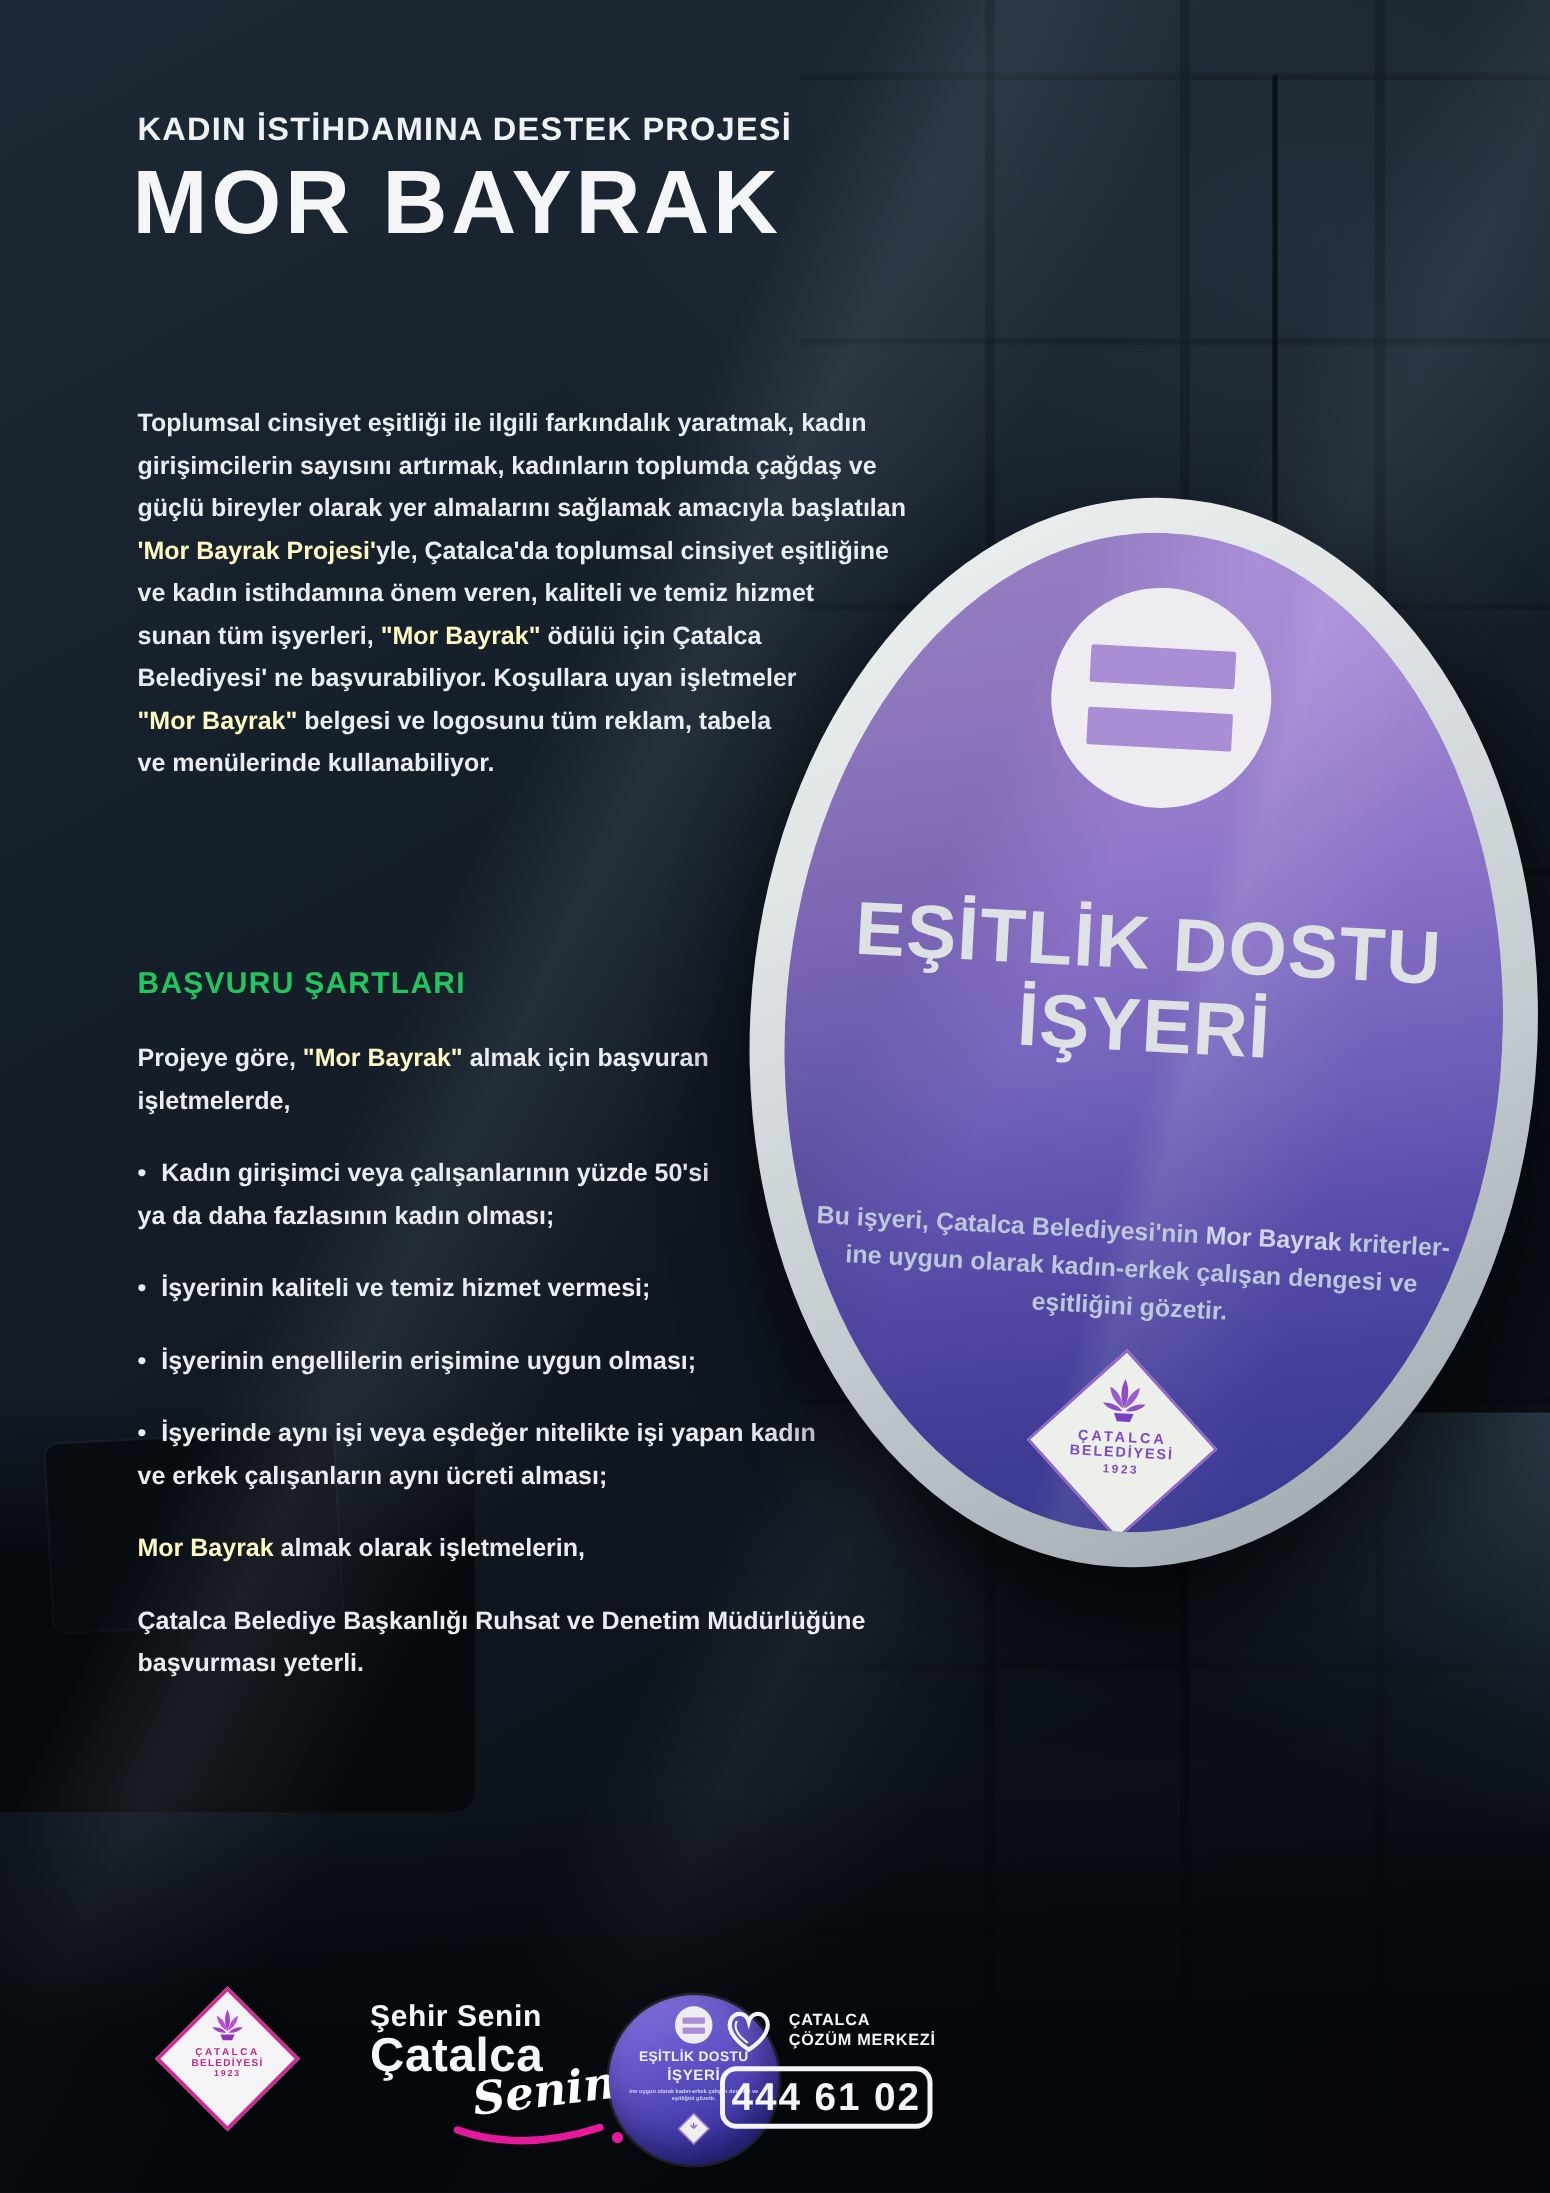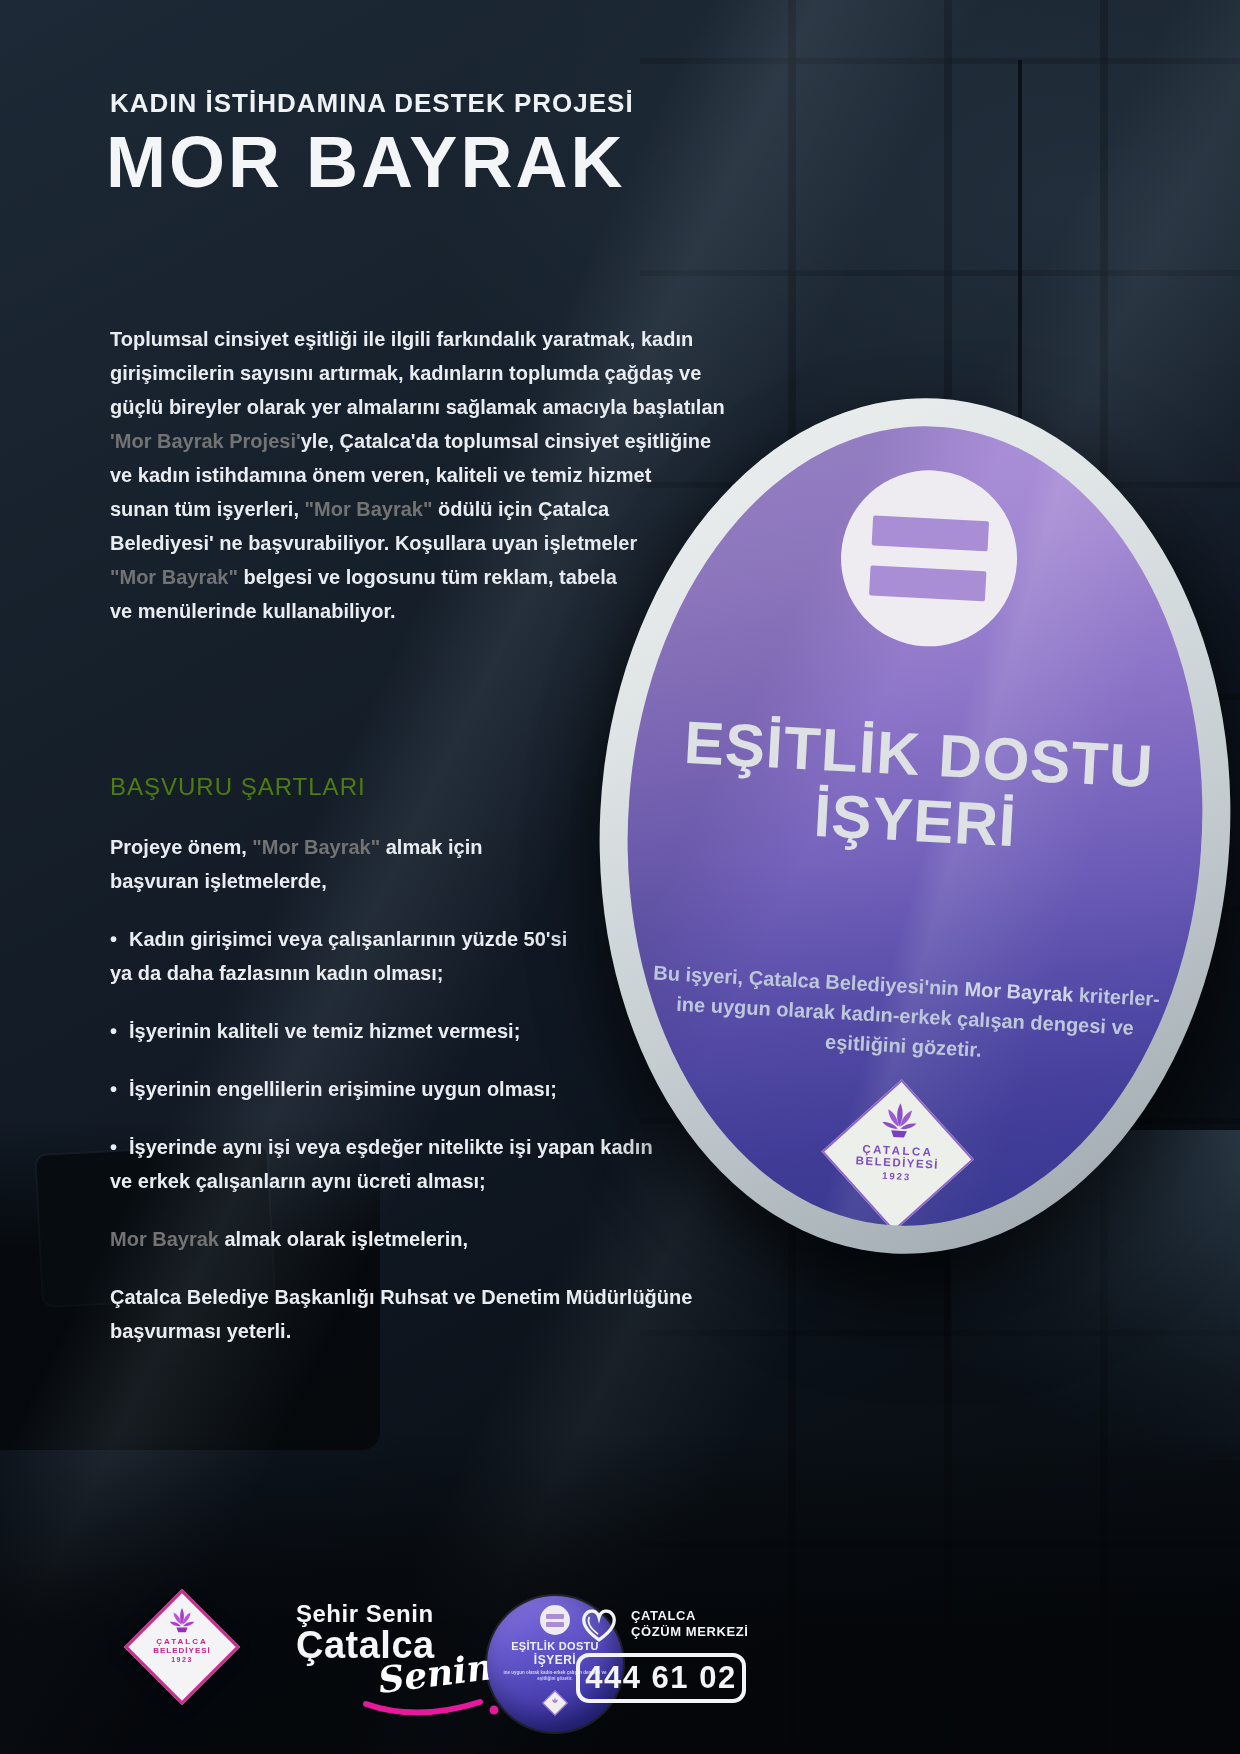--- a/index.html
+++ b/index.html
@@ -29,30 +29,30 @@
   .bg-corner{position:absolute;left:950px;top:1130px;width:290px;height:330px;
     background:linear-gradient(205deg, rgba(95,125,150,0.38), rgba(60,85,110,0.12) 55%, transparent 80%);}
   .bg-floor{position:absolute;left:0;top:1430px;width:1240px;height:324px;
     background:linear-gradient(180deg, transparent, rgba(3,5,8,0.8) 60%);}
 
   
   .eyebrow{position:absolute;left:110px;top:88px;font-size:26px;font-weight:800;
     letter-spacing:1px;color:#eef2f4;}
   .title{position:absolute;left:106px;top:124px;font-size:72px;font-weight:800;
     line-height:76px;letter-spacing:3px;color:#f3f5f6;}
-  .accent{color:#737373;}
+  .accent{color:#fef9c3;}
   .content{position:absolute;left:110px;width:640px;color:#e9edf1;font-size:20px;
     line-height:34px;font-weight:bold;}
   .intro-block{top:322px;}
   .cond-block{top:770px;}
   .float-badge{float:right;width:100%;}
   .intro-block .float-badge{height:460px;shape-outside:ellipse(345px 445px at 805px 504px);}
   .cond-block .float-badge{height:510px;shape-outside:ellipse(345px 445px at 805px 56px);}
   .content p{margin:0 0 24px 0;}
-  .sec-heading{font-size:24px;font-weight:400;letter-spacing:1px;color:#4d7c0f;margin:0 0 26px 0;}
+  .sec-heading{font-size:24px;font-weight:700;letter-spacing:1px;color:#22c55e;margin:0 0 26px 0;}
   .bullet{margin:0 0 24px 0;}
   .bullet .dot{display:inline;margin-right:12px;}
 
   
   .badge{position:absolute;left:600px;top:398px;width:630px;height:856px;border-radius:50%;
     transform:rotate(3deg);
     background:linear-gradient(150deg,#eef1f2 0%,#e0e5e6 28%,#c6ced2 58%,#98a2a8 100%);
     box-shadow:30px 46px 90px rgba(0,0,0,0.55), -16px 24px 60px rgba(0,0,0,0.35);}
   .badge-inner{position:absolute;inset:28px;border-radius:50%;overflow:hidden;
     background:
@@ -143,21 +143,21 @@
   </div>
 
   <div class="content intro-block" style="position:absolute;">
     <div class="float-badge"></div>
     <p><span>Toplumsal cinsiyet eşitliği ile ilgili farkındalık yaratmak, kadın girişimcilerin sayısını artırmak, kadınların toplumda çağdaş ve güçlü bireyler olarak yer almalarını sağlamak amacıyla başlatılan </span><span class="accent">'Mor Bayrak Projesi'</span><span>yle, Çatalca'da toplumsal cinsiyet eşitliğine ve kadın istihdamına önem veren, kaliteli ve temiz hizmet sunan tüm işyerleri, </span><span class="accent">"Mor Bayrak"</span><span> ödülü için Çatalca Belediyesi' ne başvurabiliyor. Koşullara uyan işletmeler </span><span class="accent">"Mor Bayrak"</span><span> belgesi ve logosunu tüm reklam, tabela ve menülerinde kullanabiliyor.</span></p>
   </div>
 
   <div class="content cond-block" style="position:absolute;">
     <div class="float-badge"></div>
     <div class="sec-heading">BAŞVURU ŞARTLARI</div>
-    <p><span>Projeye önem, </span><span class="accent">"Mor Bayrak"</span><span> almak için başvuran işletmelerde,</span></p>
+    <p><span>Projeye göre, </span><span class="accent">"Mor Bayrak"</span><span> almak için başvuran işletmelerde,</span></p>
     <div>
         <div class="bullet"><span class="dot">•</span><span>Kadın girişimci veya çalışanlarının yüzde 50'si ya da daha fazlasının kadın olması;</span></div>
         <div class="bullet"><span class="dot">•</span><span>İşyerinin kaliteli ve temiz hizmet vermesi;</span></div>
         <div class="bullet"><span class="dot">•</span><span>İşyerinin engellilerin erişimine uygun olması;</span></div>
         <div class="bullet"><span class="dot">•</span><span>İşyerinde aynı işi veya eşdeğer nitelikte işi yapan kadın ve erkek çalışanların aynı ücreti alması;</span></div>
       </div>
     <p><span class="accent">Mor Bayrak</span><span> almak olarak işletmelerin,</span></p>
     <p>Çatalca Belediye Başkanlığı Ruhsat ve Denetim Müdürlüğüne başvurması yeterli.</p>
   </div>
 

